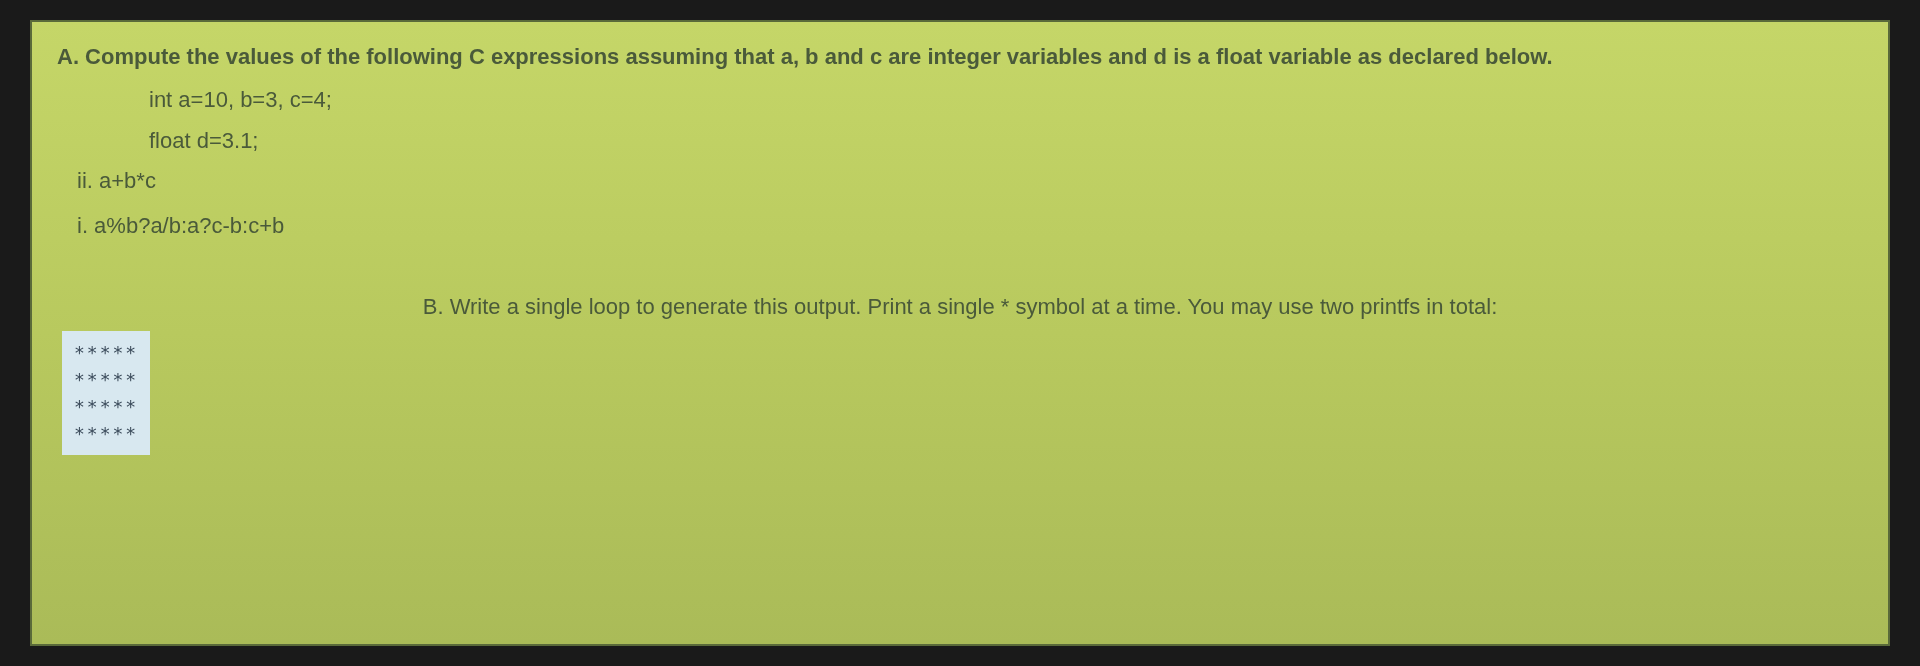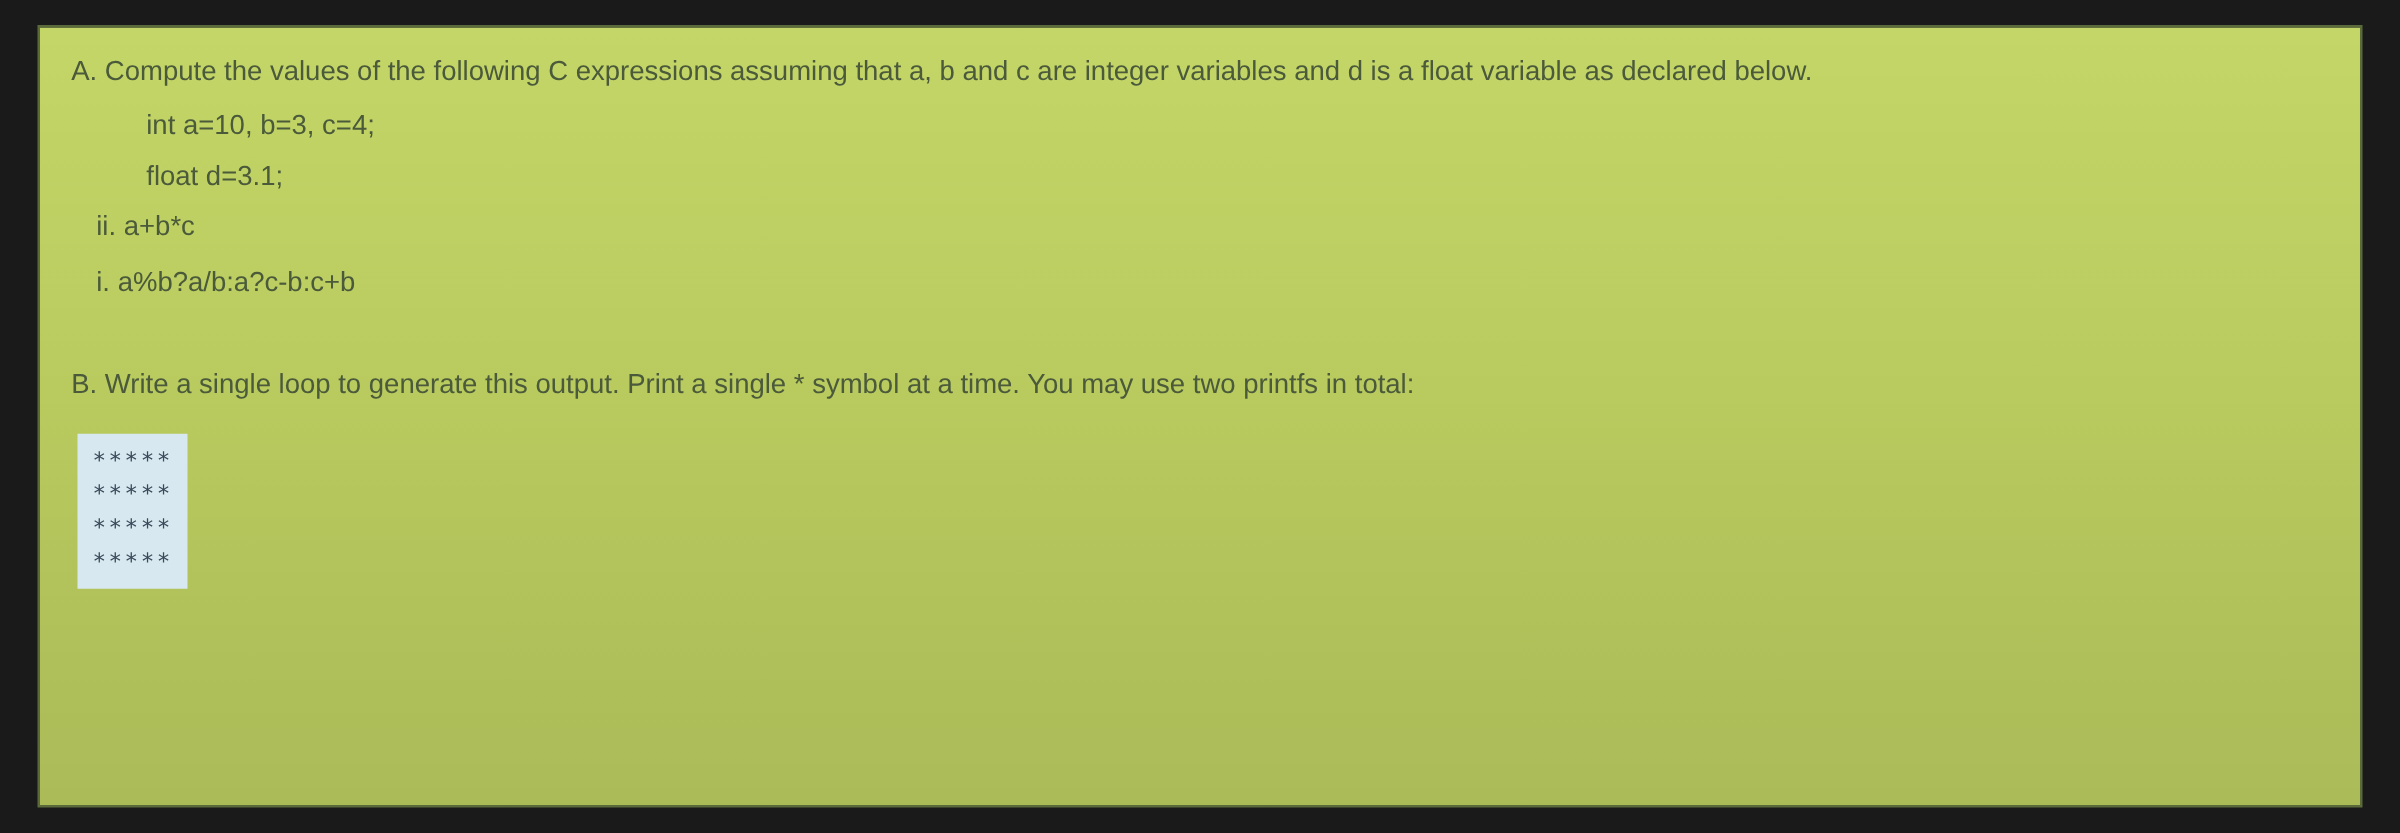--- a/index.html
+++ b/index.html
@@ -20,35 +20,37 @@
       border: 2px solid #5a6a3a;
       padding: 20px 25px;
       height: 100%;
       color: #3a4a2a;
       font-size: 22px;
       line-height: 1.4;
     }
     .question-header {
       margin-bottom: 12px;
       color: #4a5a3a;
+      font-weight: bold;
     }
     .declaration {
-      margin-left: 60px;
+      margin-left: 92px;
       margin-bottom: 10px;
       color: #4a5a3a;
     }
     .sub-item {
       margin-left: 20px;
       margin-bottom: 14px;
       color: #4a5a3a;
     }
     .question-b {
       margin-top: 50px;
-      margin-bottom: 24px;
+      margin-bottom: 8px;
       color: #4a5a3a;
+      text-align: center;
     }
     .output-box {
       background: #d8e8f0;
       display: inline-block;
       padding: 8px 12px;
       font-family: monospace;
       font-size: 18px;
       color: #3a4a5a;
       line-height: 1.5;
       margin-left: 5px;

